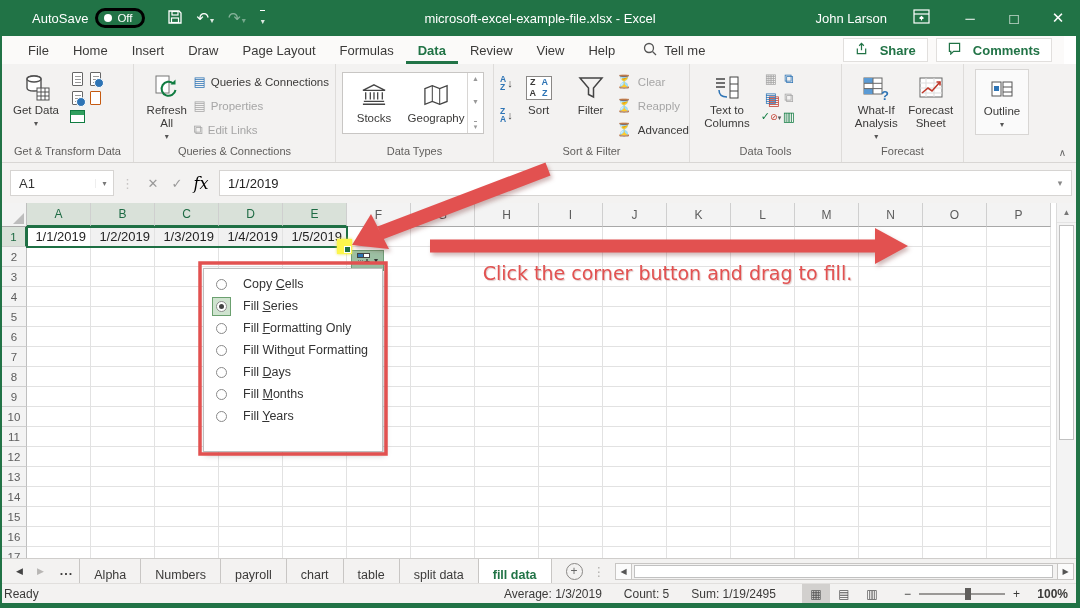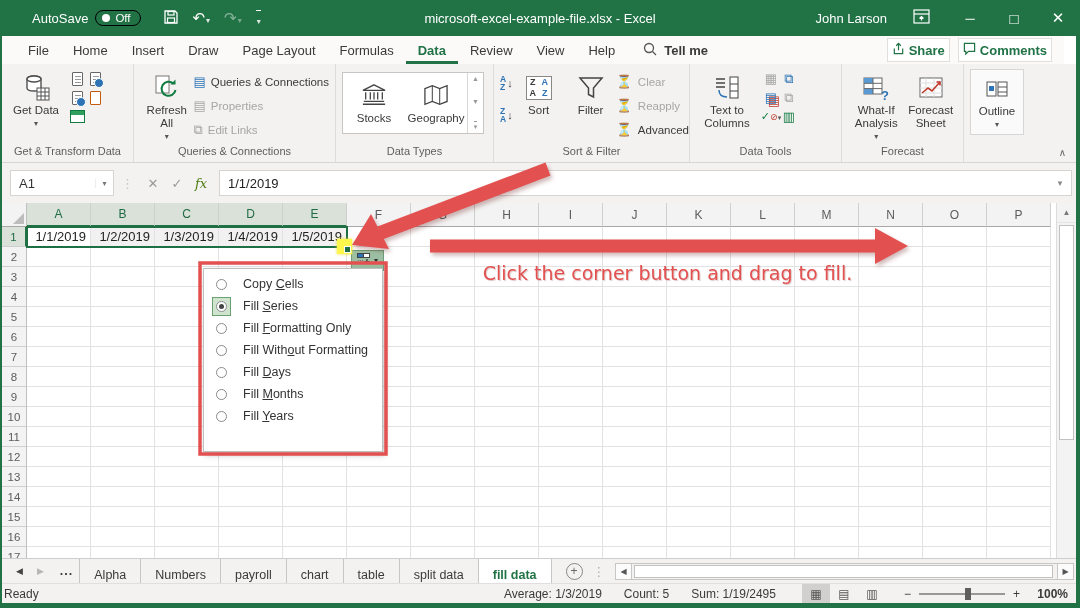--- a/index.html
+++ b/index.html
@@ -3,40 +3,40 @@
 <meta charset="utf-8">
 <style>
   :root{ --green:#217346; --red:#e25150; --dim:#a6a6a6; }
   *{margin:0;padding:0;box-sizing:border-box;}
   html,body{width:1080px;height:608px;overflow:hidden;}
   body{font-family:"Liberation Sans","DejaVu Sans",sans-serif;font-size:12px;color:#444;background:#fff;position:relative;}
 
   
   .titlebar{position:absolute;left:0;top:0;width:1080px;height:36px;background:var(--green);display:flex;align-items:center;color:#fff;font-size:13px;padding-left:12px;}
   .autosave{display:flex;align-items:center;gap:7px;margin-left:20px;}
-  .pill{display:flex;align-items:center;gap:5px;border:1px solid #000000;border-radius:10px;padding:1px 9px 1px 6px;font-size:11.5px;}
+  .pill{display:flex;align-items:center;gap:5px;border:3px solid #000000;border-radius:10px;padding:1px 9px 1px 6px;font-size:11.5px;}
   .pill .dot{width:8px;height:8px;border-radius:50%;background:#fff;}
   .qat{display:flex;align-items:center;gap:14px;margin-left:22px;}
   .qat .ar{font-size:15px;line-height:1;}
   .qat .dd{font-size:8px;margin-left:1px;opacity:.85;}
   .dimw{opacity:.45;}
   .tb-title{position:absolute;left:0;right:0;text-align:center;pointer-events:none;}
   .tb-right{margin-left:auto;display:flex;align-items:center;height:36px;}
   .tb-user{margin-right:26px;}
   .winbtn{width:44px;height:36px;display:flex;align-items:center;justify-content:center;font-size:13px;}
   .ribdisp{margin-right:18px;}
 
   
   .menubar{position:absolute;left:0;top:36px;width:1064px;height:28px;background:#fbfaf9;display:flex;align-items:center;font-size:13px;color:#3b3a39;}
   .mtabs{display:flex;align-items:stretch;height:28px;margin-left:16px;gap:0;}
   .mtab{padding:0 12px;display:flex;align-items:center;cursor:default;}
   .mtab.active{color:var(--green);font-weight:700;border-bottom:3px solid var(--green);padding-top:3px;}
-  .tellme{display:flex;align-items:center;gap:7px;margin-left:16px;color:#3b3a39;font-weight:bold;}
+  .tellme{display:flex;align-items:center;gap:7px;margin-left:16px;color:#3b3a39;}
   .mb-right{margin-left:auto;display:flex;gap:8px;margin-right:12px;}
-  .greenbtn{display:flex;align-items:center;gap:4px;border:1px solid #e1dfdd;background:#fff;color:var(--green);font-size:13px;padding:3px 4px;font-weight:600;}
+  .greenbtn{display:flex;align-items:center;gap:12px;border:1px solid #e1dfdd;background:#fff;color:var(--green);font-size:13px;padding:3px 11px;font-weight:600;}
 
   
   .ribbon{position:absolute;left:2px;top:64px;width:1074px;height:99px;background:#f3f2f1;border-bottom:1px solid #d8d6d4;display:flex;}
   .rgroup{display:flex;flex-direction:column;border-right:1px solid #dedcda;height:98px;}
   .rg-content{flex:1;display:flex;align-items:flex-start;padding:5px 6px 0 6px;}
   .rg-label{height:19px;text-align:center;font-size:11px;color:#605e5c;line-height:16px;}
   .bigbtn{display:flex;flex-direction:column;align-items:center;justify-content:flex-start;width:56px;min-width:52px;padding-top:3px;font-size:11.5px;color:#3b3a39;text-align:center;line-height:13px;}
   .bigbtn .bicon{height:32px;display:flex;align-items:center;}
   .bigbtn .dd{font-size:8px;color:#555;}
   .smallcol{display:flex;flex-direction:column;justify-content:flex-start;gap:3px;padding-top:2px;}
@@ -60,21 +60,21 @@
   .sortgrid span:nth-child(even){color:#2E74B5;}
   .collapse-rib{position:absolute;right:10px;bottom:4px;font-size:10px;color:#666;}
 
   
   .fbar{position:absolute;left:2px;top:163px;width:1074px;height:40px;background:#f3f2f1;display:flex;align-items:center;padding:0 4px;}
   .namebox{width:104px;height:26px;background:#fff;border:1px solid #d6d4d2;display:flex;align-items:center;margin-left:4px;}
   .namebox .nm{flex:1;padding-left:8px;font-size:13px;color:#333;}
   .namebox .dd{width:18px;text-align:center;font-size:8px;color:#777;border-left:1px solid #eee;}
   .fsep{color:#c8c6c4;font-size:13px;margin:0 7px;}
   .fbtn{width:24px;text-align:center;font-size:13px;color:#999;}
-  .fx{font-style:italic;font-family:"DejaVu Serif",serif;color:#4d7c0f;font-size:13px;}
+  .fx{font-style:italic;font-family:"DejaVu Serif",serif;color:#000000;font-size:16px;}
   .ffield{flex:1;height:26px;background:#fff;border:1px solid #d6d4d2;display:flex;align-items:center;margin-left:6px;}
   .ffield .val{flex:1;padding-left:8px;font-size:13px;color:#222;}
   .ffield .dd{width:22px;text-align:center;color:#888;font-size:9px;}
 
   
   .gridarea{position:absolute;left:0;top:203px;width:1080px;height:355px;background:#fff;overflow:hidden;}
   .chrow{position:absolute;left:2px;top:0;display:flex;height:24px;}
   .corner{width:25px;height:24px;background:#f3f3f3;border-right:1px solid #bfbfbf;border-bottom:1px solid #a8a8a8;position:relative;}
   .corner::after{content:'';position:absolute;right:2px;bottom:2px;border-left:11px solid transparent;border-bottom:11px solid #bdbdbd;}
   .colh{width:64px;height:24px;background:#f3f3f3;border-right:1px solid #cfcfcf;border-bottom:1px solid #a8a8a8;display:flex;align-items:center;justify-content:center;font-size:12px;color:#5c5c5c;}
@@ -410,21 +410,21 @@
               <path d="M19.5 7h3.5v3.5" fill="none" stroke="#c0392b" stroke-width="1.6"></path>
             </svg>
           </span>
         <span>Forecast Sheet</span>
       </div>
     </div>
     <div class="rg-label">Forecast</div>
   </div>
 
   <div class="rgroup" style="width:76px;border-right:none;">
-    <div class="rg-content" style="justify-content:flex-start;">
+    <div class="rg-content" style="justify-content:center;">
       <div class="bigbtn" style="width:54px;border:1px solid #d8d6d4;background:#fafafa;height:66px;">
         <span class="bicon">
             <svg width="24" height="22" viewBox="0 0 24 22">
               <rect x="2" y="4" width="9" height="14" fill="#fff" stroke="#555"></rect>
               <rect x="13" y="4" width="9" height="14" fill="#fff" stroke="#555"></rect>
               <path d="M13 9h9M13 14h9" stroke="#555"></path>
               <rect x="4" y="8" width="5" height="5" fill="#2E74B5"></rect>
             </svg>
           </span>
         <span>Outline</span>

